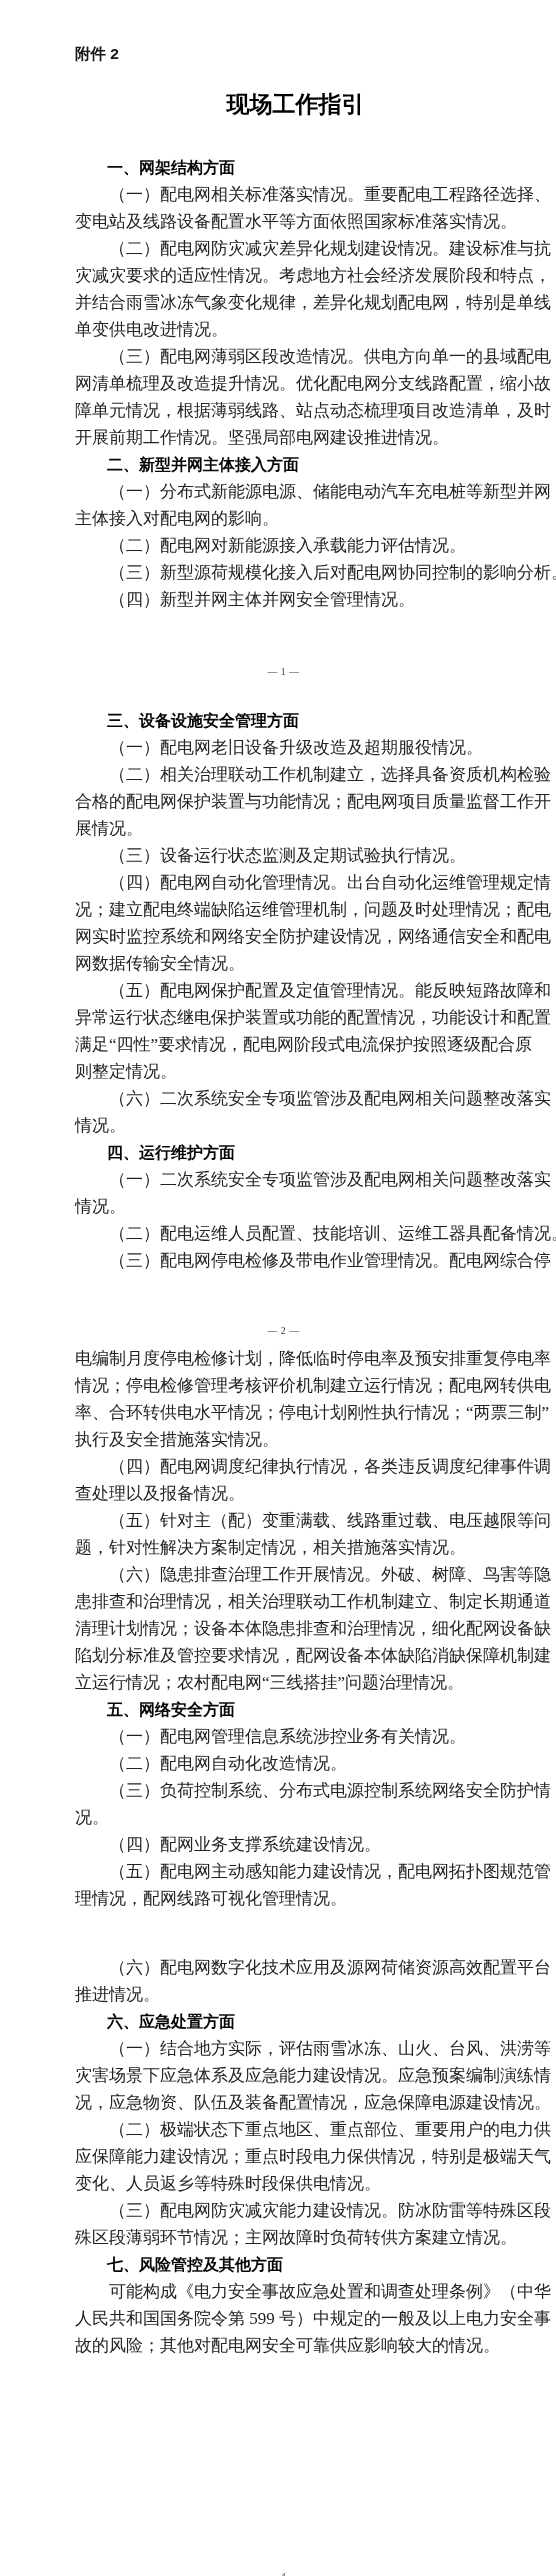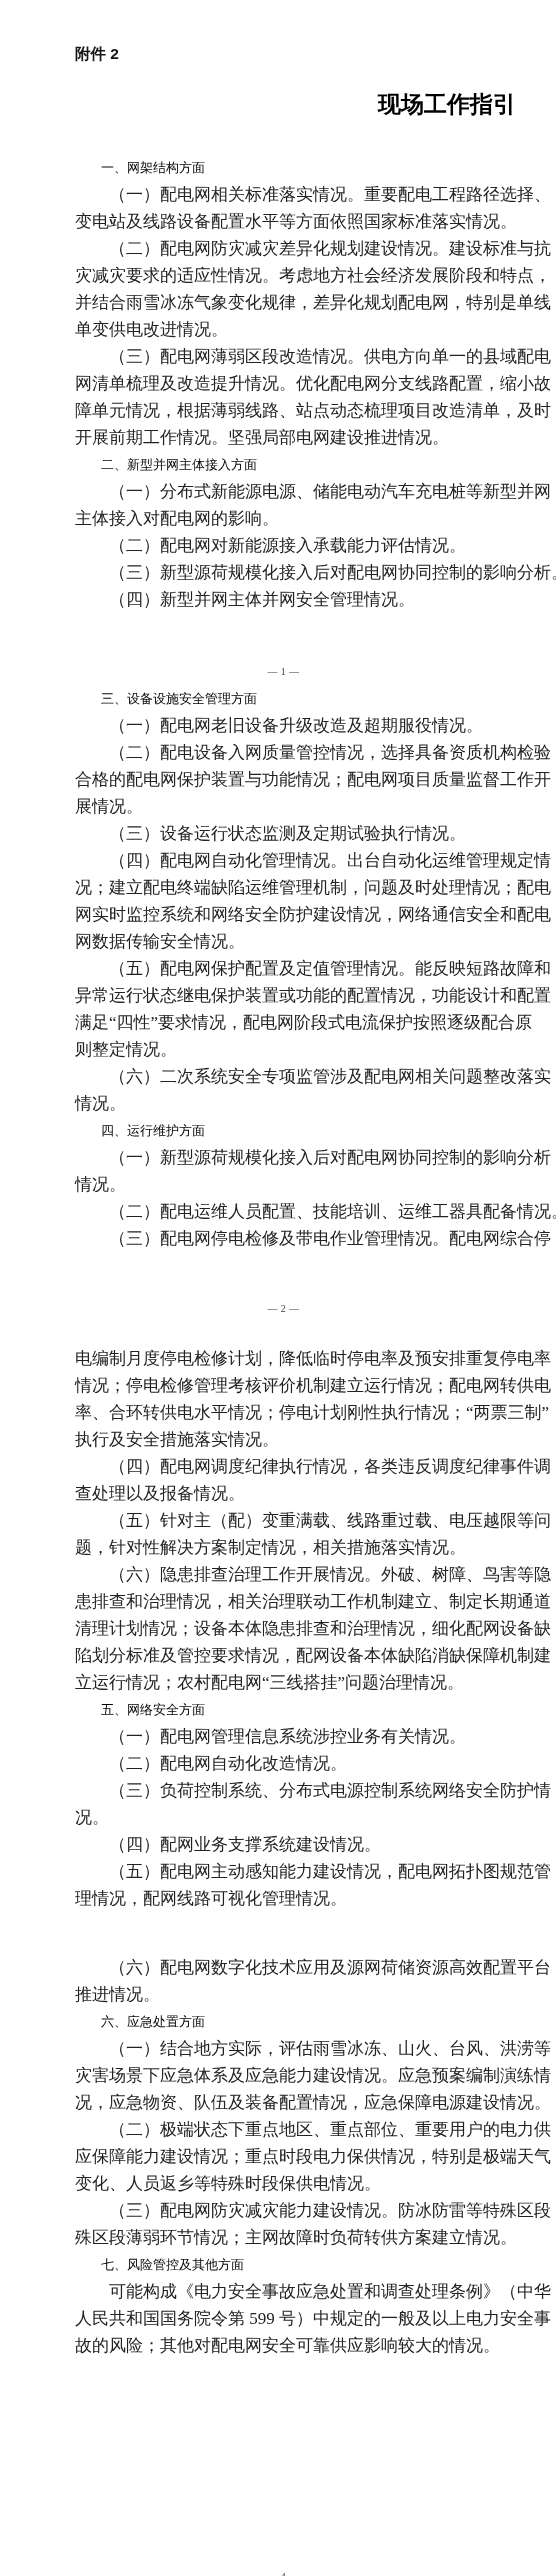--- a/index.html
+++ b/index.html
@@ -18,46 +18,46 @@
   .page {
     position: absolute;
     left: 0;
     width: 552px;
     box-sizing: border-box;
     padding-left: 75px;
     padding-right: 36px;
     background: #ffffff;
   }
   .page.p1 { top: 0;      height: 677px; }
-  .page.p2 { top: 677px; height: 635px; padding-top: 7.7px; }
+  .page.p2 { top: 699px; height: 635px; padding-top: 7.7px; }
   .page.p3 { top: 1337px; height: 634px; padding-top: 7.7px; }
   .page.p4 { top: 1946px; height: 684px; padding-top: 7.7px; }
 
   .attachment {
     margin-top: 44px;
     font-family: "Liberation Sans", sans-serif;
     font-size: 15.5px;
     line-height: 20.6px;
     font-weight: 600;
     color: #161616;
   }
   .title {
     margin-top: 26px;
     font-family: "Liberation Sans", sans-serif;
     font-size: 23px;
     line-height: 27px;
     font-weight: 700;
-    text-align: right;
+    text-align: center;
     color: #000000;
   }
   .heading {
     font-family: "Liberation Sans", sans-serif;
-    font-size: 13px;
+    font-size: 16px;
     line-height: 27px;
-    font-weight: 400;
+    font-weight: 700;
     text-indent: 2em;
     color: #060606;
     white-space: nowrap;
   }
   .title + .heading { margin-top: 36px; }
 
   .para {
     font-family: "Liberation Serif", serif;
     font-size: 17px;
     color: #222222;
@@ -124,21 +124,21 @@
         <div class="line">（四）新型并网主体并网安全管理情况。</div>
       </div>
       <div class="page-num">— 1 —</div>
     </div>
     <div class="page p2">
       <div class="heading">三、设备设施安全管理方面</div>
       <div class="para indent">
         <div class="line">（一）配电网老旧设备升级改造及超期服役情况。</div>
       </div>
       <div class="para indent">
-        <div class="line">（二）配电设备入网质量管控情况，选择具备资质机构检验</div>
+        <div class="line">（二）相关治理联动工作机制建立，选择具备资质机构检验</div>
         <div class="line">合格的配电网保护装置与功能情况；配电网项目质量监督工作开</div>
         <div class="line">展情况。</div>
       </div>
       <div class="para indent">
         <div class="line">（三）设备运行状态监测及定期试验执行情况。</div>
       </div>
       <div class="para indent">
         <div class="line">（四）配电网自动化管理情况。出台自动化运维管理规定情</div>
         <div class="line">况；建立配电终端缺陷运维管理机制，问题及时处理情况；配电</div>
         <div class="line">网实时监控系统和网络安全防护建设情况，网络通信安全和配电</div>
@@ -149,21 +149,21 @@
         <div class="line">异常运行状态继电保护装置或功能的配置情况，功能设计和配置</div>
         <div class="line">满足“四性”要求情况，配电网阶段式电流保护按照逐级配合原</div>
         <div class="line">则整定情况。</div>
       </div>
       <div class="para indent">
         <div class="line">（六）二次系统安全专项监管涉及配电网相关问题整改落实</div>
         <div class="line">情况。</div>
       </div>
       <div class="heading">四、运行维护方面</div>
       <div class="para indent">
-        <div class="line">（一）新型源荷规模化接入后对配电网协同控制的影响分析</div>
+        <div class="line">（一）二次系统安全专项监管涉及配电网相关问题整改落实</div>
         <div class="line">情况。</div>
       </div>
       <div class="para indent">
         <div class="line">（二）配电运维人员配置、技能培训、运维工器具配备情况。</div>
       </div>
       <div class="para indent">
         <div class="line">（三）配电网停电检修及带电作业管理情况。配电网综合停</div>
       </div>
       <div class="page-num">— 2 —</div>
     </div>

